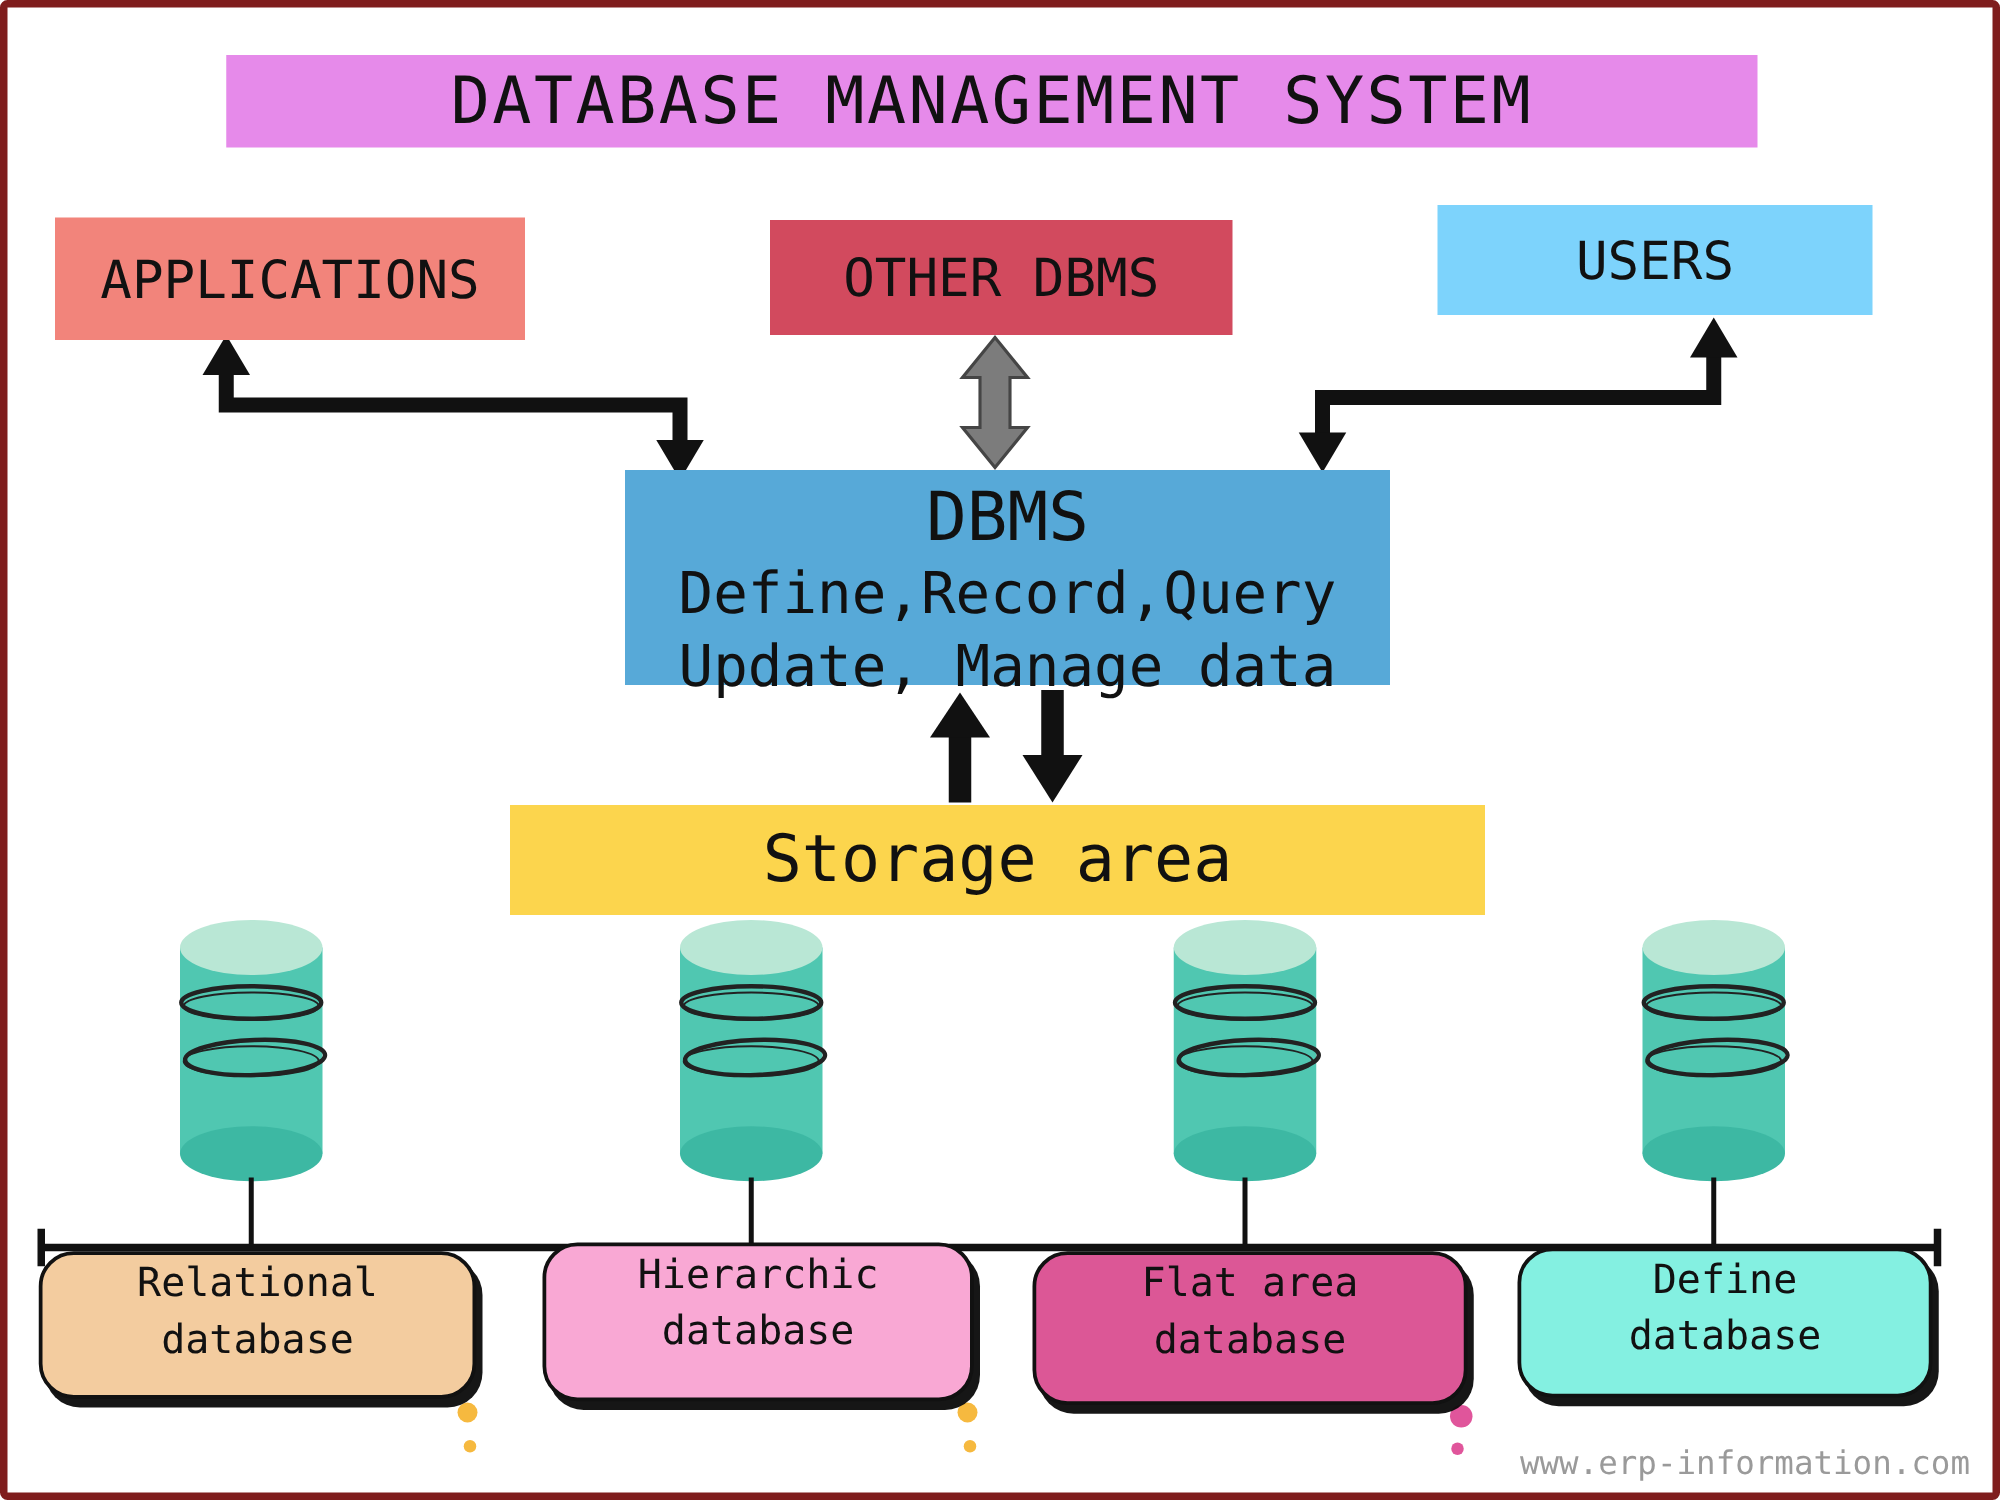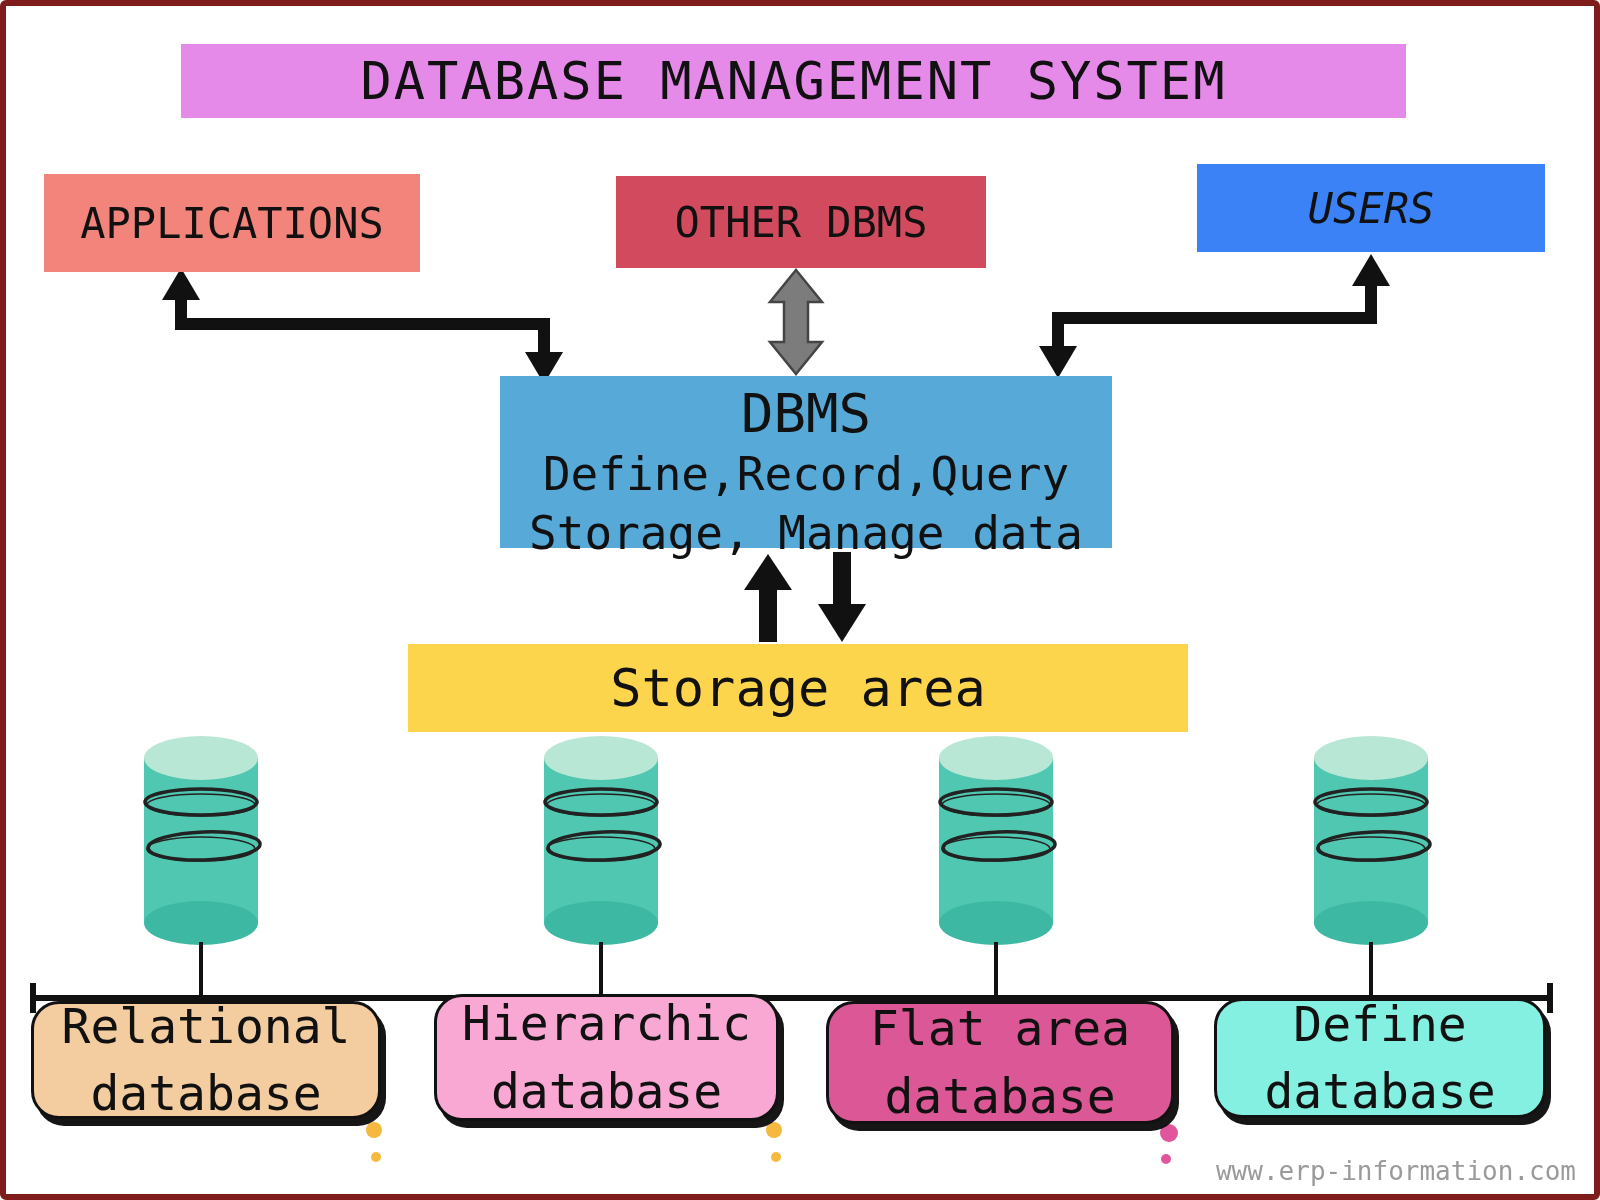--- a/index.html
+++ b/index.html
@@ -19,37 +19,37 @@
     text-align:center; color:#111;
   }
 
   .title-banner { left:175px; top:38px; width:1225px; height:74px;
     background:#e68aea; font-size:52px; letter-spacing:2px; }
 
   .applications { left:38px;  top:168px; width:376px; height:98px;
     background:#f2847b; font-size:42px; }
   .other-dbms  { left:610px; top:170px; width:370px; height:92px;
     background:#d24a5e; font-size:42px; }
-  .users       { left:1191px; top:158px; width:348px; height:88px;
-    background:#3b82f6; font-size:42px;font-style:italic; }
+  .users       { left:1144px; top:158px; width:348px; height:88px;
+    background:#7dd3fc; font-size:42px; }
 
   .dbms { left:494px; top:370px; width:612px; height:172px;
     background:#57a9d8; flex-direction:column; gap:4px; padding-top:24px; }
   .dbms .dbms-title { font-size:54px; line-height:1.05; }
   .dbms .dbms-line  { font-size:46px; line-height:1.2; }
 
   .storage { left:402px; top:638px; width:780px; height:88px;
     background:#fcd54d; font-size:52px;text-align:right; }
 
   .db-label {
     position:absolute; display:flex; flex-direction:column;
-    align-items:center; justify-content:center;
+    align-items:center; 
     border:3px solid #111; border-radius:28px;
     box-shadow:5px 7px 0 rgba(10,10,10,0.95);
-    font-size:48px; line-height:1.4; text-align:center;
+    font-size:32px; line-height:1.4; text-align:center;
   }
   .db-relational { left:25px;   top:995px; width:350px; height:118px; background:#f3cc9f; }
   .db-hierarchic { left:428px;  top:988px; width:345px; height:127px; background:#f9a8d4; }
   .db-flatfiles  { left:820px;  top:995px; width:348px; height:123px; background:#dc5796; }
   .db-objects    { left:1208px; top:992px; width:332px; height:120px; background:#84f0e1; }
 
   .watermark { position:absolute; right:18px; bottom:8px;
     font-size:26px; color:#9a9a9a; }
 </style>
 </head>
@@ -134,21 +134,21 @@
   <div class="box other-dbms">
     <span>OTHER DBMS</span>
   </div>
   <div class="box users">
     <span>USERS</span>
   </div>
 
   <div class="box dbms">
     <span class="dbms-title">DBMS</span>
     <span class="dbms-line">Define,Record,Query</span>
-    <span class="dbms-line">Storage, Manage data</span>
+    <span class="dbms-line">Update, Manage data</span>
   </div>
 
   <div class="box storage">
     <span>Storage area</span>
   </div>
 
   <div class="db-label db-relational">
     <span>Relational</span>
     <span>database</span>
   </div>

